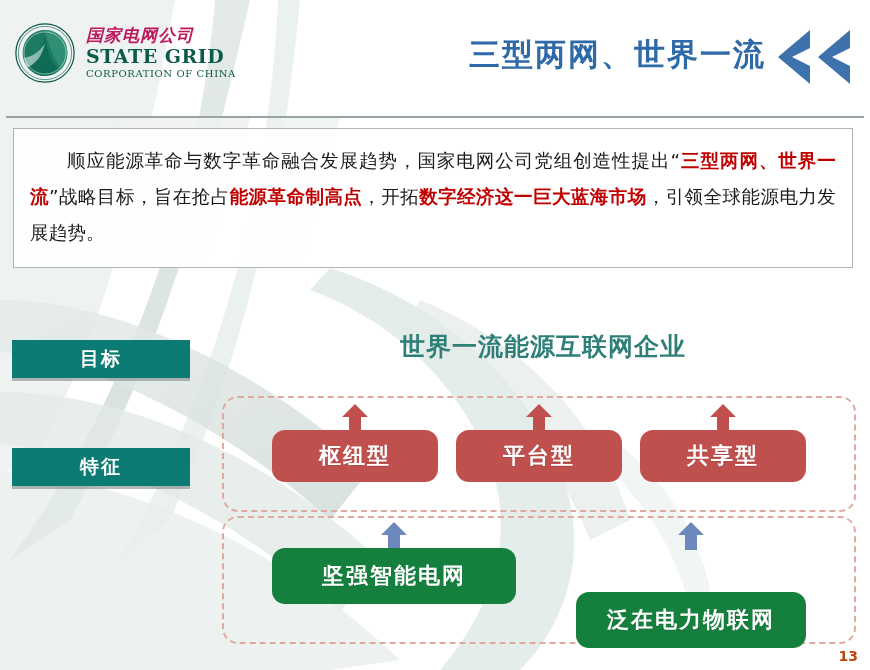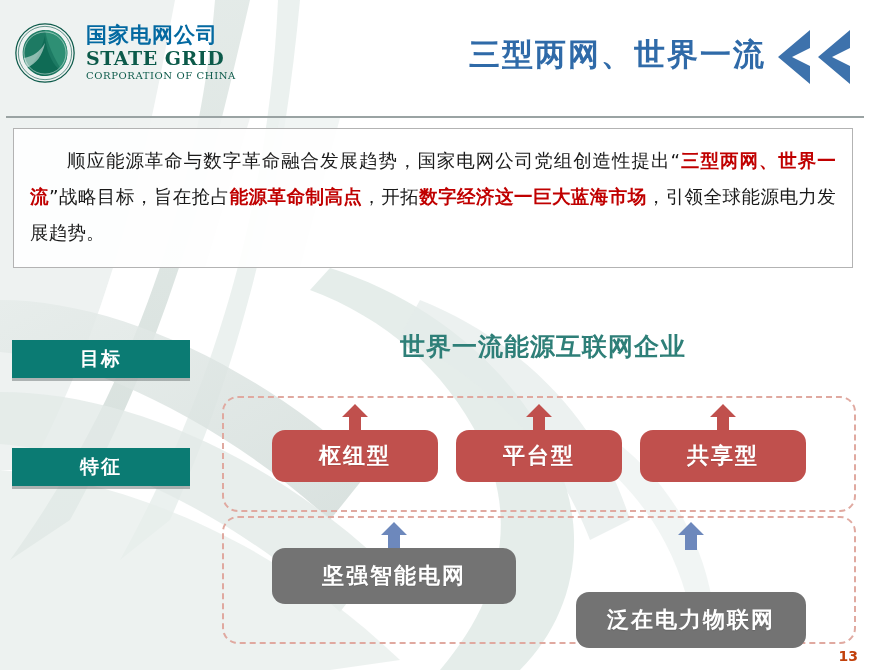--- a/index.html
+++ b/index.html
@@ -45,25 +45,26 @@
     width: 62px; height: 62px;
     flex: 0 0 auto;
   }
   .logo-text {
     display: flex;
     flex-direction: column;
     justify-content: center;
     line-height: 1;
   }
   .logo-cn {
-    font-size: 21px;
-    font-weight: bold;
-    color: #0369a1;
+    font-size: 17px;
+    font-weight: bold;
+    color: #be185d;
     letter-spacing: 1px;
     font-family: "DejaVu Sans", "Liberation Sans", sans-serif;
+    font-style: italic;
   }
   .logo-en {
     font-size: 19px;
     font-weight: bold;
     color: #0c5a4a;
     font-family: "DejaVu Serif", "Liberation Serif", serif;
     letter-spacing: 0.5px;
     margin-top: 3px;
   }
   .logo-en2 {
@@ -185,21 +186,21 @@
     letter-spacing: 2px;
     font-family: "DejaVu Sans", "Liberation Sans", sans-serif;
     text-shadow: 0 1px 1px rgba(0,0,0,0.12);
   }
   .card.red {
     background: #c0504d;
     height: 52px;
     font-size: 22px;
   }
   .card.blue {
-    background: #737373;
+    background: #15803d;
     height: 56px;
     font-size: 22px;
   }
   .card.r1 { left: 272px; top: 162px; width: 166px; }
   .card.r2 { left: 456px; top: 162px; width: 166px; }
   .card.r3 { left: 640px; top: 162px; width: 166px; }
   .card.b1 { left: 272px; top: 280px; width: 244px; }
   .card.b2 { left: 576px; top: 280px; width: 230px; margin-top: 44px; }
 
   

